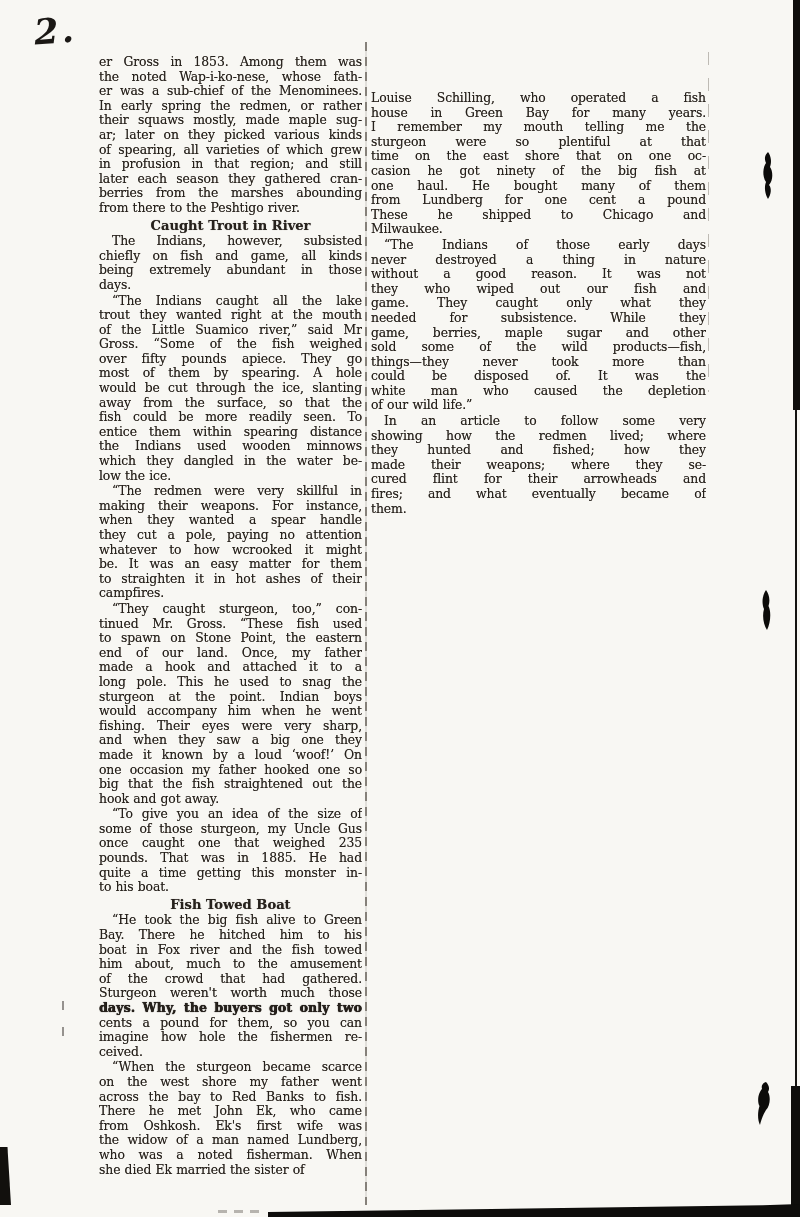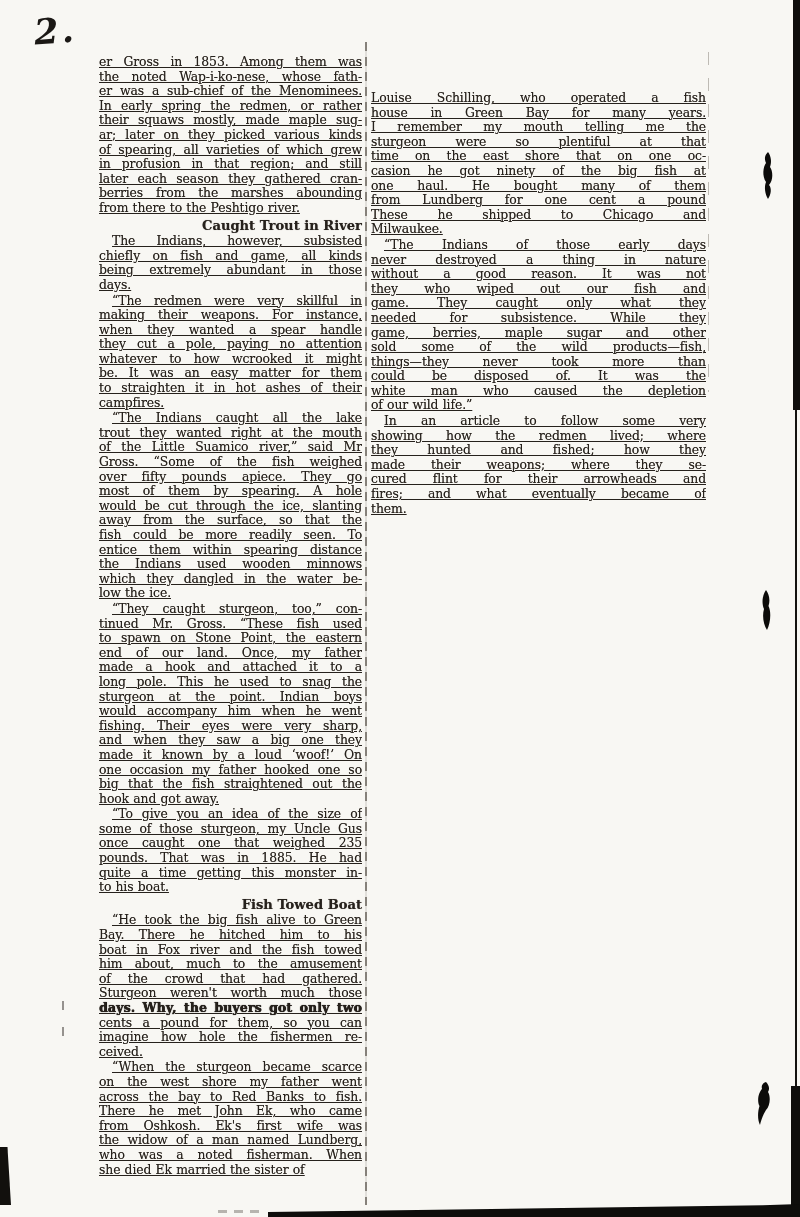--- a/index.html
+++ b/index.html
@@ -13,37 +13,37 @@
   
   .handwritten{
     position:absolute;left:34px;top:10px;
     font-size:35px;font-style:italic;font-weight:bold;
     transform:rotate(-4deg);color:#1b1815;letter-spacing:3px;
   }
   
   .col{position:absolute;top:55px;}
   .col-left{left:99px;width:263px;}
   .col-right{left:371px;width:335px;margin-top:36px;}
-  .para{margin:0 0 1px 0;text-decoration:underline;}
+  .para{margin:0 0 1px 0;}
   .line{
     font-size:12.4px;line-height:14.6px;height:14.6px;overflow:hidden;
     text-align:justify;text-align-last:justify;
     letter-spacing:-0.1px;word-spacing:0.4px;
     text-shadow:0 0 0.6px rgba(45,36,28,0.55);
     white-space:normal;hyphens:none;
   }
   .line.last{text-align-last:left;}
   .line.indent{text-indent:13px;}
   .line.heavy{
     font-weight:bold;letter-spacing:0.2px;
     text-shadow:0 0 1px rgba(20,16,12,0.95), 0.4px 0 0 #1a1613;
   }
   .heading{
     font-size:13.1px;line-height:14.6px;height:14.6px;
-    font-weight:bold;text-align:right;margin:3px 0 1px 0;
+    font-weight:bold;text-align:center;margin:3px 0 1px 0;
     text-shadow:0 0 0.7px rgba(40,32,25,0.6);
   }
   
   .divider{
     position:absolute;left:365px;top:42px;width:1.6px;height:1163px;
     background:repeating-linear-gradient(180deg,
       rgba(95,89,81,0.75) 0 9px, rgba(95,89,81,0.15) 9px 15px);
   }
   
   .cutline{
@@ -101,45 +101,45 @@
         <div class="line">later each season they gathered cran-</div>
         <div class="line">berries from the marshes abounding</div>
         <div class="line last">from there to the Peshtigo river.</div>
       </div>
       <div class="heading">Caught Trout in River</div>
       <div class="para">
         <div class="line indent">The Indians, however, subsisted</div>
         <div class="line">chiefly on fish and game, all kinds</div>
         <div class="line">being extremely abundant in those</div>
         <div class="line last">days.</div>
-      </div>
-      <div class="para">
-        <div class="line indent">“The redmen were very skillful in</div>
-        <div class="line">making their weapons.  For instance,</div>
-        <div class="line">when they wanted a spear handle</div>
-        <div class="line">they cut a pole, paying no attention</div>
-        <div class="line">whatever to how wcrooked it might</div>
-        <div class="line">be.  It was an easy matter for them</div>
-        <div class="line">to straighten it in hot ashes of their</div>
-        <div class="line last">campfires.</div>
       </div>
       <div class="para">
         <div class="line indent">“The Indians caught all the lake</div>
         <div class="line">trout they wanted right at the mouth</div>
         <div class="line">of the Little Suamico river,” said Mr</div>
         <div class="line">Gross.  “Some of the fish weighed</div>
         <div class="line">over fifty pounds apiece.  They go</div>
         <div class="line">most of them by spearing.  A hole</div>
         <div class="line">would be cut through the ice, slanting</div>
         <div class="line">away from the surface, so that the</div>
         <div class="line">fish could be more readily seen.  To</div>
         <div class="line">entice them within spearing distance</div>
         <div class="line">the Indians used wooden minnows</div>
         <div class="line">which they dangled in the water be-</div>
         <div class="line last">low the ice.</div>
+      </div>
+      <div class="para">
+        <div class="line indent">“The redmen were very skillful in</div>
+        <div class="line">making their weapons.  For instance,</div>
+        <div class="line">when they wanted a spear handle</div>
+        <div class="line">they cut a pole, paying no attention</div>
+        <div class="line">whatever to how wcrooked it might</div>
+        <div class="line">be.  It was an easy matter for them</div>
+        <div class="line">to straighten it in hot ashes of their</div>
+        <div class="line last">campfires.</div>
       </div>
       <div class="para">
         <div class="line indent">“They caught sturgeon, too,” con-</div>
         <div class="line">tinued Mr. Gross.  “These fish used</div>
         <div class="line">to spawn on Stone Point, the eastern</div>
         <div class="line">end of our land.  Once, my father</div>
         <div class="line">made a hook and attached it to a</div>
         <div class="line">long pole.  This he used to snag the</div>
         <div class="line">sturgeon at the point.  Indian boys</div>
         <div class="line">would accompany him when he went</div>

